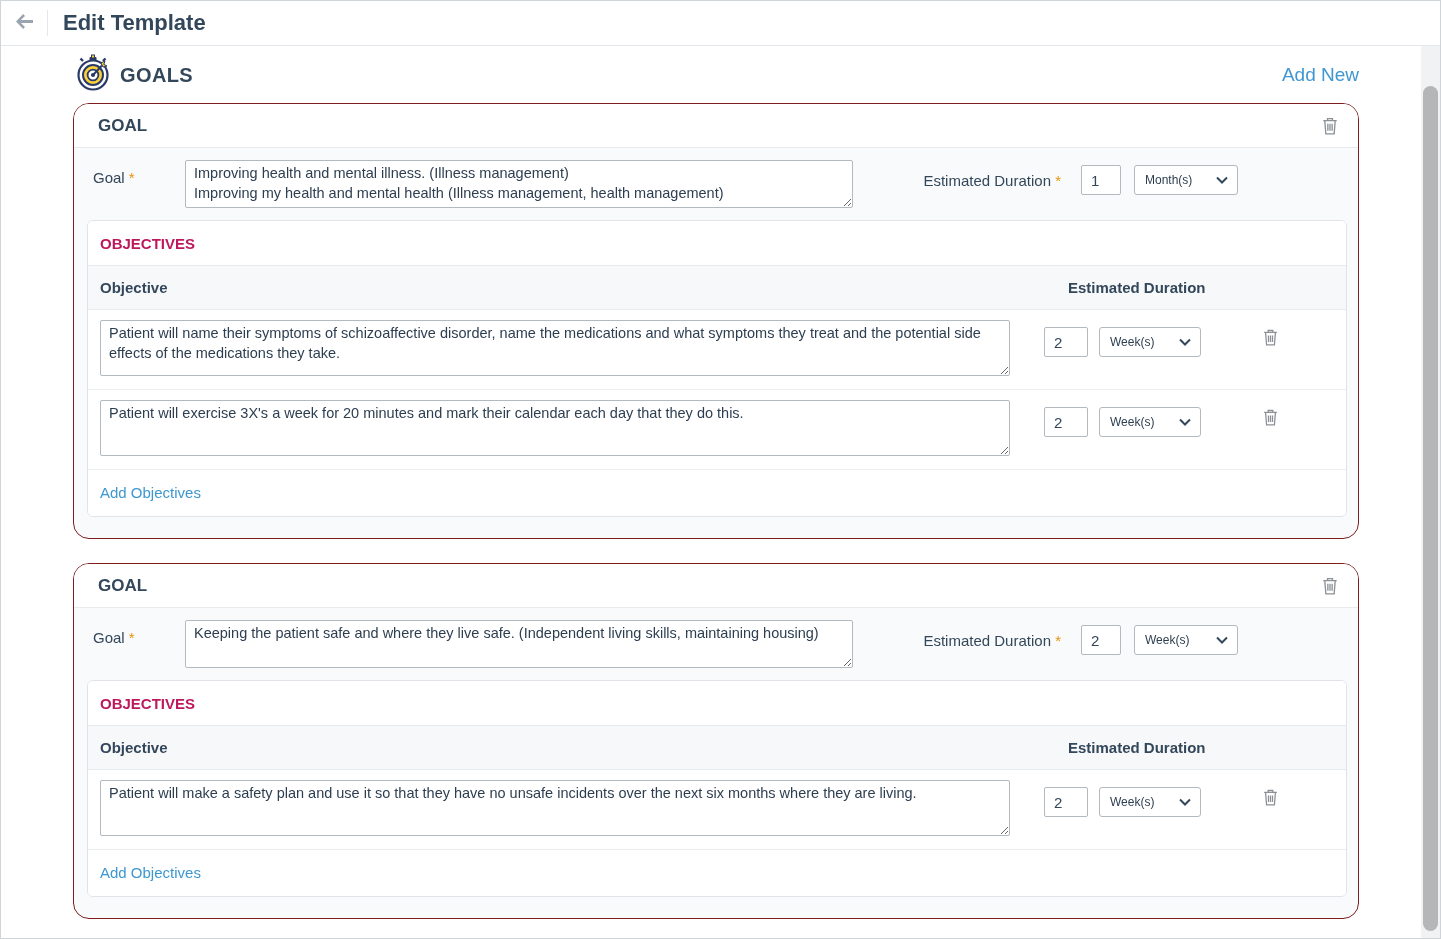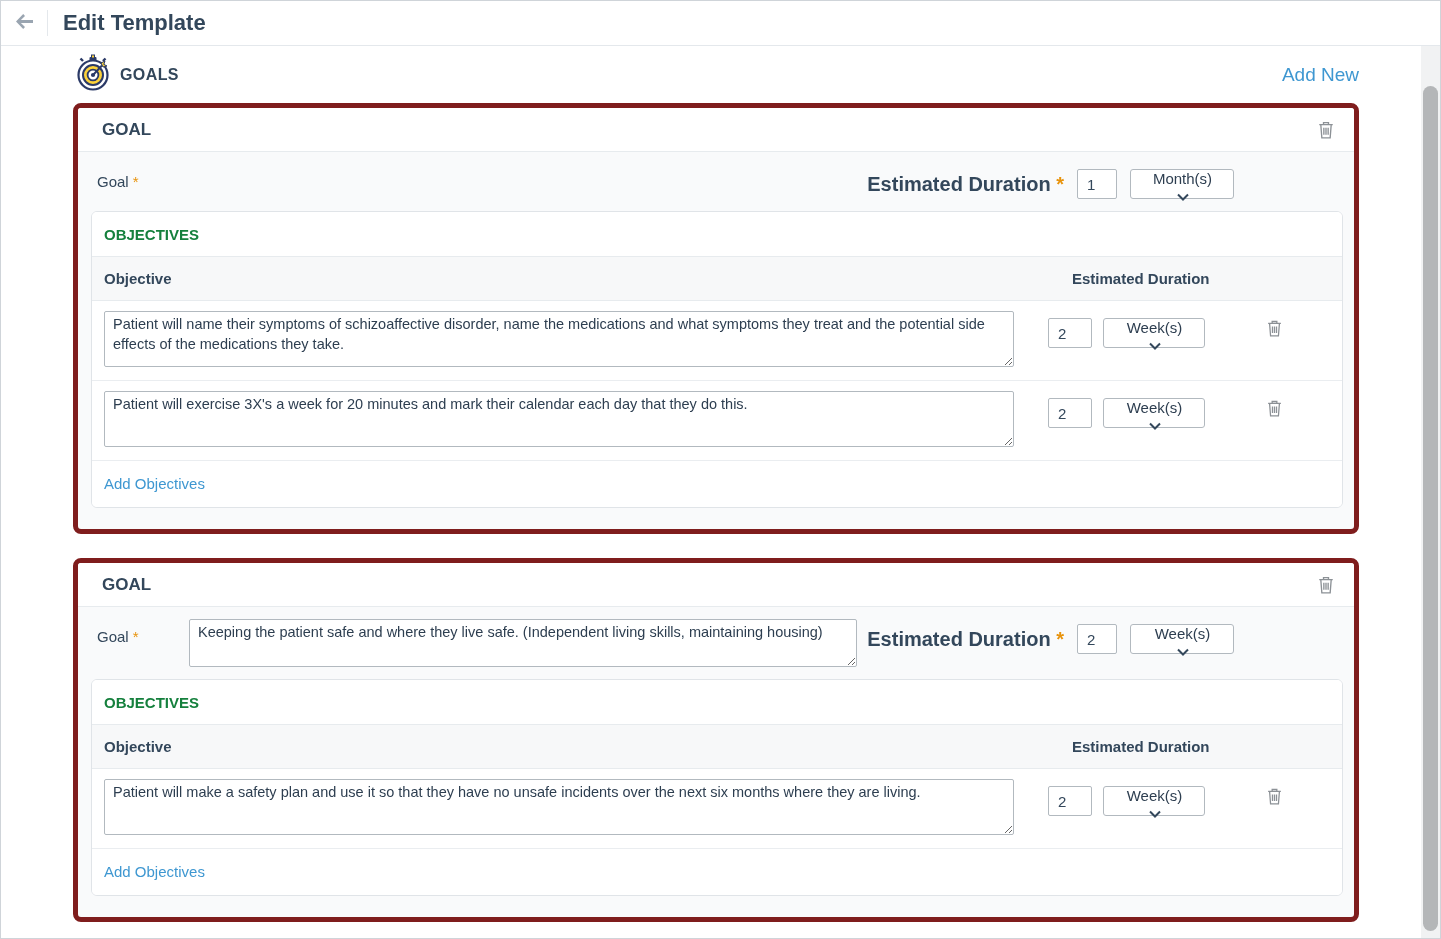--- a/index.html
+++ b/index.html
@@ -10,43 +10,43 @@
   
   .topbar { height:45px; display:flex; align-items:center; border-bottom:1px solid #e4e8ec; background:#fff; }
   .back-btn { width:46px; display:flex; justify-content:center; align-items:center; background:none; border:none; cursor:pointer; padding:0; }
   .topbar-divider { width:1px; height:26px; background:#e4e8ec; }
   .page-title { margin-left:15px; font-size:22px; font-weight:600; color:#33475b; }
 
   .content { margin-left:72px; width:1286px; }
 
   
   .goals-header { display:flex; align-items:center; margin:8px 0 7px 2px; }
-  .goals-title { font-size:16px; font-weight:700; letter-spacing:.4px; margin-left:9px; color:#33475b; }
+  .goals-title { font-size:20px; font-weight:700; letter-spacing:.4px; margin-left:9px; color:#33475b; }
   .add-new-link { margin-left:auto; color:#3e97d1; font-size:19px; cursor:pointer; text-decoration:none; }
 
   
-  .goal-card { border:5px solid #7f1d1d; border-radius:8px; background:#f9fafb; margin-bottom:24px; overflow:hidden; }
+  .goal-card { border:1px solid #7f1d1d; border-radius:16px; background:#f9fafb; margin-bottom:24px; overflow:hidden; }
   .goal-card-header { display:flex; align-items:center; background:#fff; padding:12px 20px 11px 24px; border-bottom:1px solid #e7ebee; }
   .goal-card-title { font-weight:700; font-size:17px; color:#33475b; }
   .trash-btn { margin-left:auto; background:none; border:none; cursor:pointer; padding:0; line-height:0; }
 
   .goal-row { display:flex; align-items:flex-start; padding:12px 0 12px 19px;justify-content:space-between; }
   .field-label { font-size:15px; color:#33475b; padding-top:9px; width:92px; flex:none; }
   .req { color:#e8930c; }
   textarea { font-family:"Liberation Sans", sans-serif; color:#2d3e50; border:1px solid #b2b9bf; border-radius:2px; background:#fff; resize:both; }
   .goal-textarea { width:668px; height:48px; padding:3px 8px; font-size:14.5px; line-height:1.35; }
   .dur-group { display:flex; align-items:center; margin-left:auto; margin-right:120px; padding-top:5px; }
-  .dur-label { font-weight:700; font-size:20px; margin-right:13px; white-space:nowrap; }
+  .dur-label { font-weight:400; font-size:15px; margin-right:20px; white-space:nowrap; }
   .dur-input { width:40px; height:30px; border:1px solid #b2b9bf; border-radius:2px; padding:0 9px; font-size:15px; color:#33475b; margin-right:13px; font-family:"Liberation Sans",sans-serif; }
-  .selectbox { width:104px; height:30px; border:1px solid #b2b9bf; border-radius:3px; display:flex; align-items:center; justify-content:space-between; padding:0 9px 0 10px; background:#fff; font-size:15px; color:#2d3e50; cursor:pointer;flex-direction:column; }
+  .selectbox { width:104px; height:30px; border:1px solid #b2b9bf; border-radius:3px; display:flex; align-items:center; justify-content:space-between; padding:0 9px 0 10px; background:#fff; font-size:12px; color:#2d3e50; cursor:pointer; }
   .selectbox.small { width:102px; }
 
   
   .obj-box { background:#fff; border:1px solid #e0e4e8; border-radius:6px; margin:0 11px 21px 13px; overflow:hidden; }
-  .obj-title { font-weight:700; font-size:15px; color:#15803d; padding:14px 12px 13px; border-bottom:1px solid #e7ebee; background:#fff; }
+  .obj-title { font-weight:700; font-size:15px; color:#be185d; padding:14px 12px 13px; border-bottom:1px solid #e7ebee; background:#fff; }
   .obj-cols { display:flex; background:#f7f8f9; border-bottom:1px solid #e7ebee; padding:13px 12px; font-weight:700; font-size:15px; color:#33475b;gap:24px; }
   .obj-col-first { width:944px; flex:none; }
   .obj-row { display:flex; align-items:flex-start; padding:10px 12px 13px; border-bottom:1px solid #eaedf0; background:#fff; }
   .obj-textarea { width:910px; flex:none; height:56px; padding:3px 8px; font-size:14.5px; line-height:1.35; }
   .obj-dur { display:flex; align-items:flex-start; margin-left:34px; padding-top:7px; }
   .obj-dur .dur-input { width:44px; margin-right:11px; }
   .obj-trash { margin-left:62px; padding-top:9px; }
   .add-obj-row { padding:14px 12px; background:#fff; }
   .add-obj-link { color:#3e97d1; font-size:15px; cursor:pointer; text-decoration:none; }
 
@@ -102,20 +102,22 @@
                 <path d="M4.8 3V1.4h4.4V3"></path>
               <path d="M2.4 3.6l.9 11.4h7.4l.9-11.4"></path>
               <path d="M5.1 6v6.3M7 6v6.3M8.9 6v6.3"></path>
             </svg>
           </span>
         </button>
       </div>
 
       <div class="goal-row">
         <div class="field-label"><span>Goal</span> <span class="req">*</span></div>
+        <textarea class="goal-textarea" style="">Improving health and mental illness. (Illness management)
+Improving my health and mental health (Illness management, health management)</textarea>
         <div class="dur-group">
           <span class="dur-label"><span>Estimated Duration</span> <span class="req">*</span></span>
           <input class="dur-input" value="1" style="">
           <div class="selectbox">
             <span>Month(s)</span>
             <span><svg width="12" height="8" viewBox="0 0 12 8" fill="none" stroke="#33475b" stroke-width="2">
                   <path d="M1 1.5l5 5 5-5"></path>
                 </svg></span>
           </div>
         </div>

